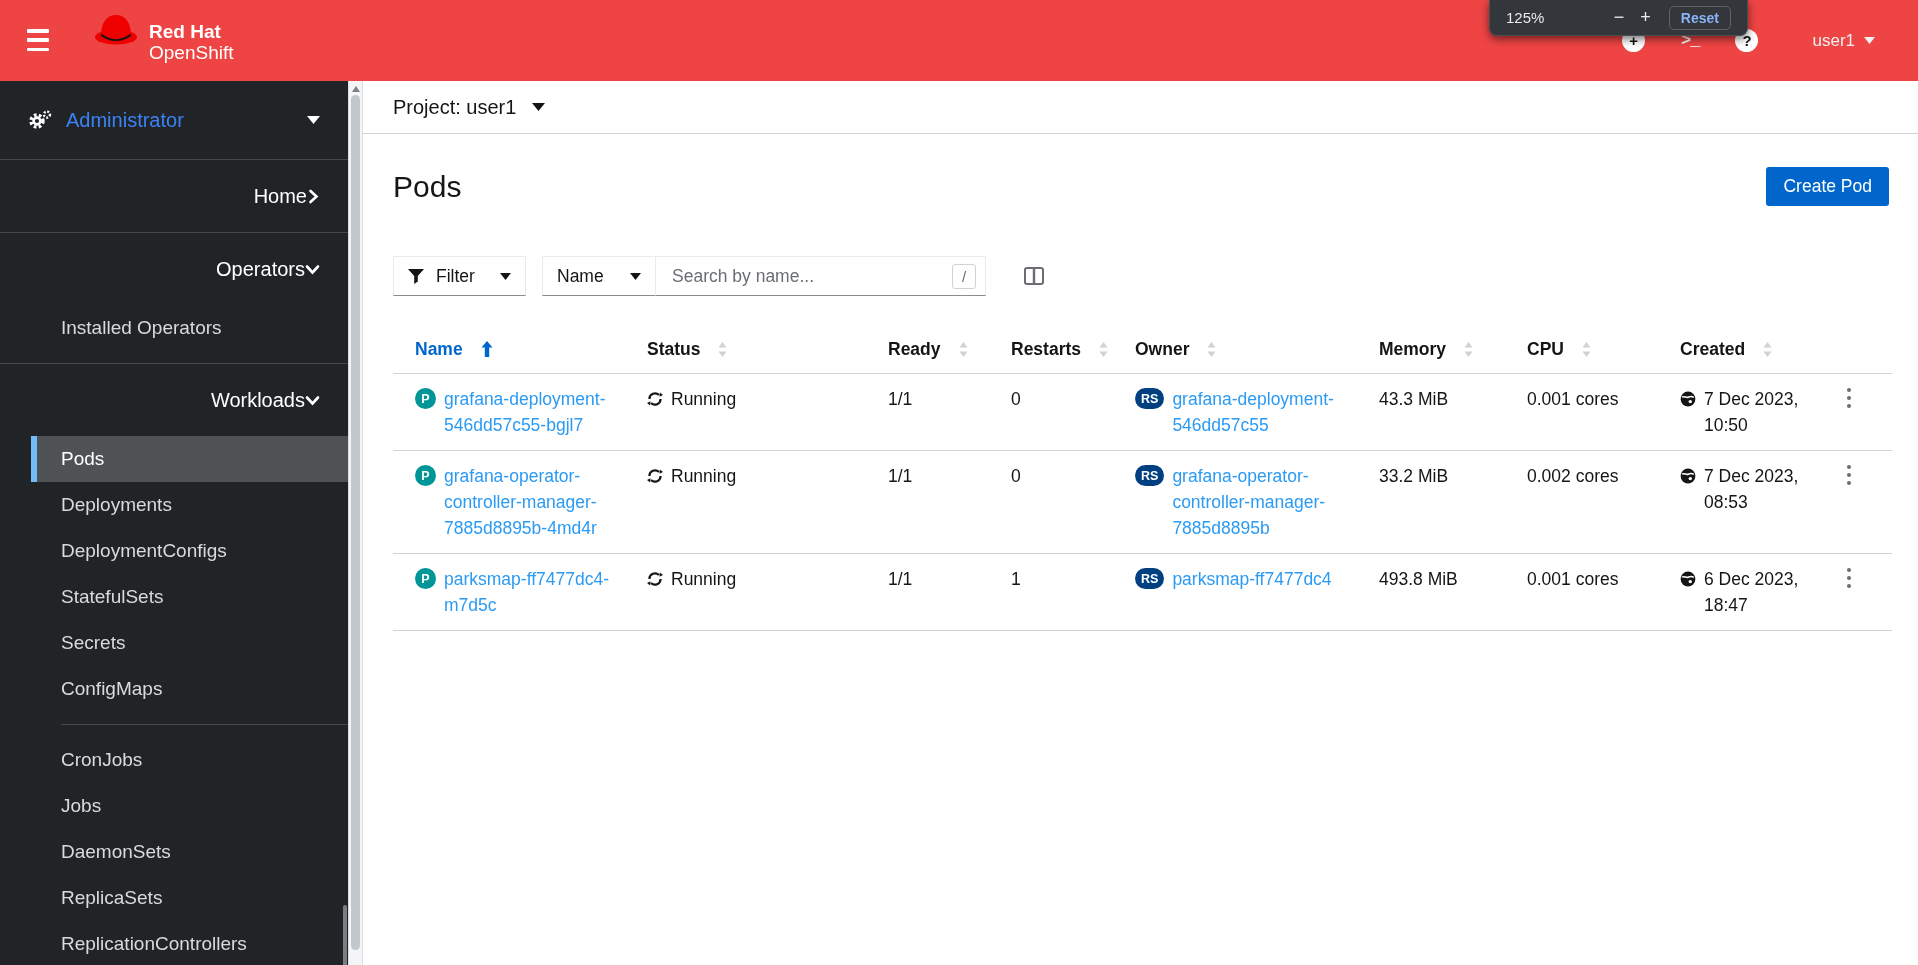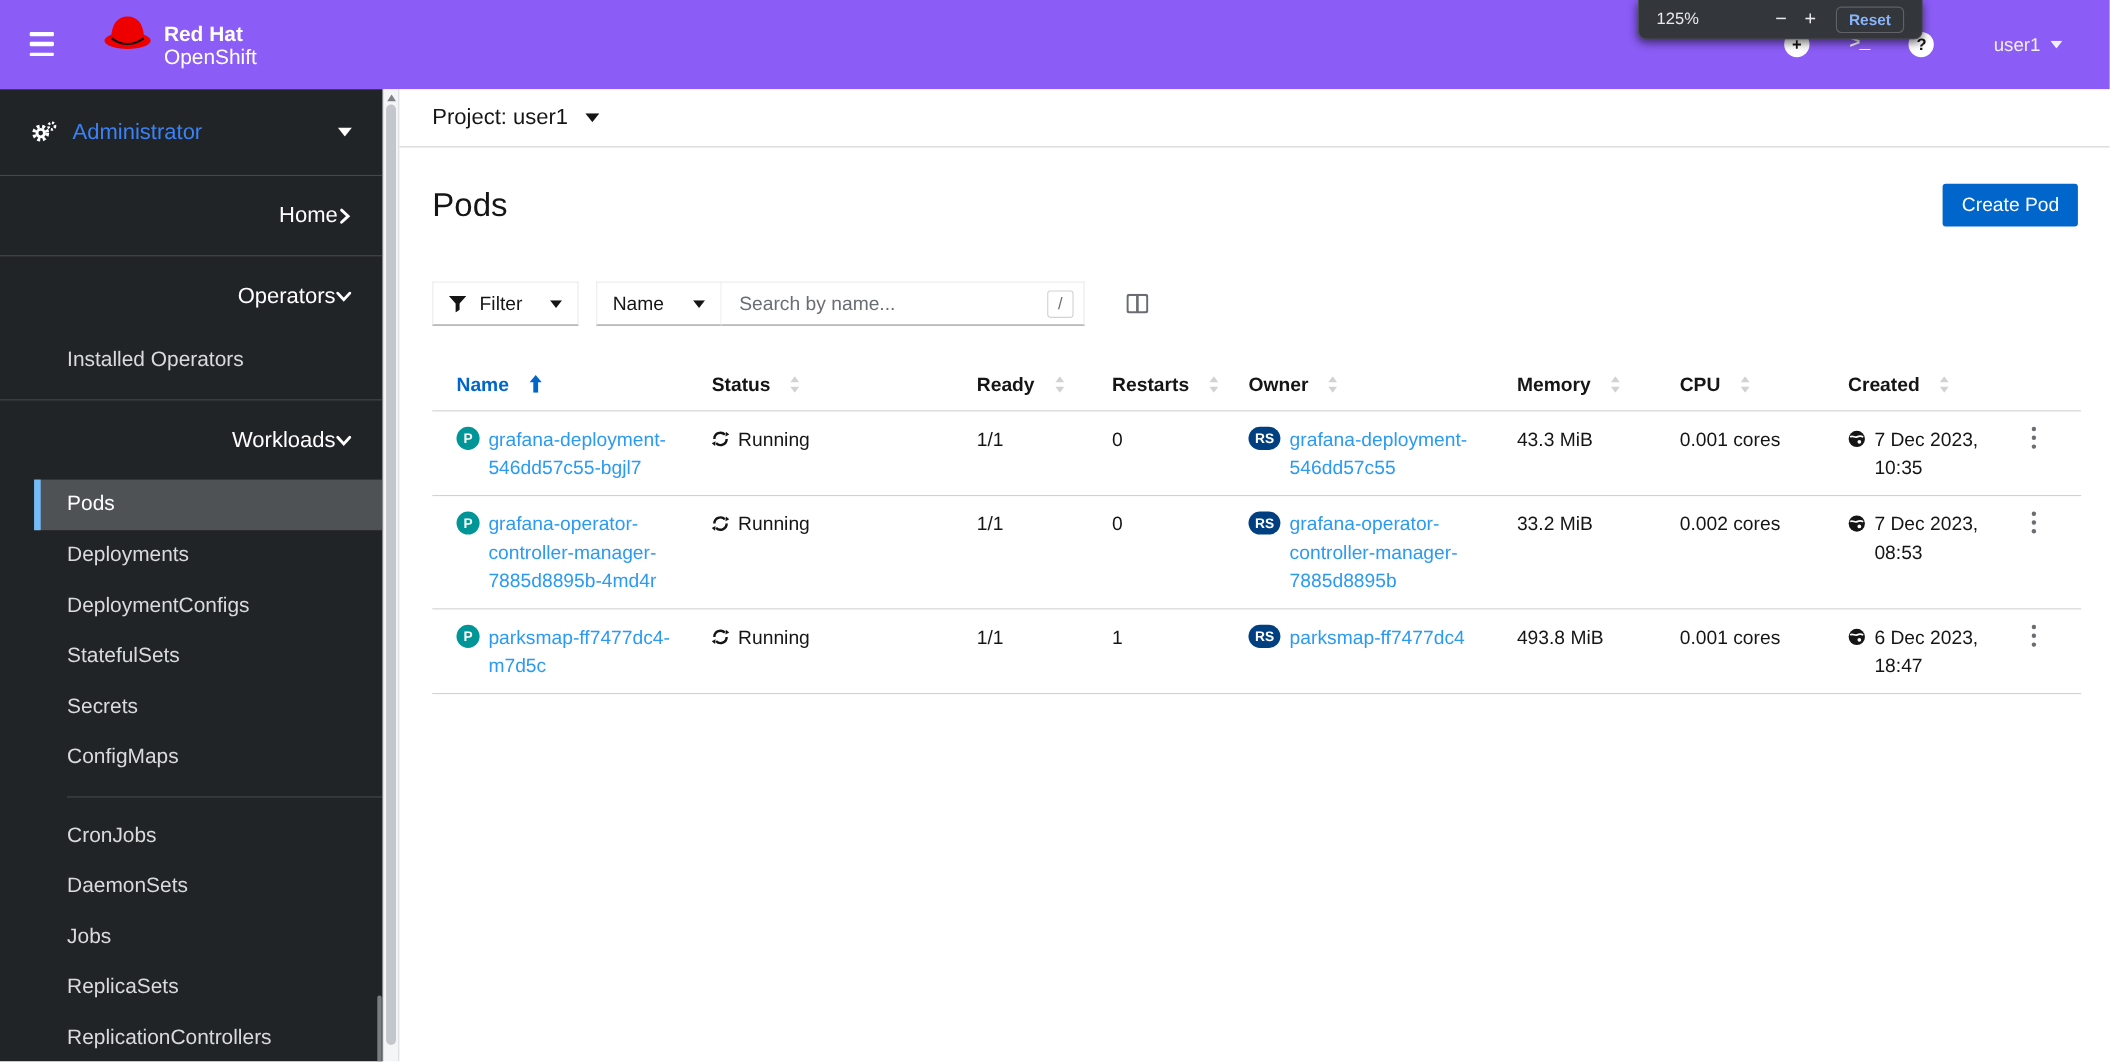--- a/index.html
+++ b/index.html
@@ -6,21 +6,21 @@
   html,body { width:1918px; height:965px; overflow:hidden; }
   body {
     font-family: "Liberation Sans","DejaVu Sans",sans-serif;
     color:#151515; background:#fff; position:relative;
   }
   svg { display:block; }
 
   
   .masthead{
     position:absolute; left:0; top:0; width:1918px; height:81px;
-    background:#8b5cf6; display:flex; align-items:center; z-index:10;padding-left:16px;
+    background:#ef4444; display:flex; align-items:center; z-index:10;padding-left:16px;
   }
   .hamburger{ position:absolute; left:27px; top:26px; width:22px; height:28px;
     background:none; border:none; cursor:pointer; display:flex; flex-direction:column; justify-content:space-between; padding:3px 0;}
   .hamburger span{ display:block; width:22px; height:3.5px; background:#fff; border-radius:1px;}
   .logo{ position:absolute; left:93px; top:12px; display:flex; gap:10px; align-items:flex-start;}
   .logo-text{ color:#fff; line-height:21px; font-size:19px; padding-top:9px;}
   .logo-line1{ font-weight:700; }
   .mast-right{ position:absolute; right:43px; top:0; height:81px; display:flex; align-items:center; gap:36px;}
   .mast-circle{ width:23px; height:23px; border-radius:50%; background:#fff; color:#151515;
     display:flex; align-items:center; justify-content:center; font-weight:700; font-size:15px; cursor:pointer;}
@@ -206,22 +206,22 @@
     <li class="selected">Pods</li>
     <li>Deployments</li>
     <li>DeploymentConfigs</li>
     <li>StatefulSets</li>
     <li>Secrets</li>
     <li>ConfigMaps</li>
   </ul>
   <div class="sb-divider inset"></div>
   <ul class="nav-sub tight">
     <li>CronJobs</li>
+    <li>Jobs</li>
     <li>DaemonSets</li>
-    <li>Jobs</li>
     <li>ReplicaSets</li>
     <li>ReplicationControllers</li>
   </ul>
   <div class="sidebar-mini-thumb"></div>
 </nav>
 
 <div class="scrollbar-strip">
   <div class="scroll-up-arrow"></div>
   <div class="scroll-thumb"></div>
 </div>
@@ -382,21 +382,21 @@
       <div class="cell flexcell">
         <span class="created-icon">
           <svg width="16" height="16" viewBox="0 0 16 16">
               <circle cx="8" cy="8" r="7.4" fill="#151515"></circle>
               <path d="M2 6.2c2.2-1.6 4.2 1 6.2 0 2-.9 3.8-1 5.6.2" stroke="#fff" stroke-width="1.6" fill="none"></path>
               <circle cx="10.3" cy="10.6" r="1.7" fill="#fff"></circle>
             </svg>
         </span>
         <span>
           <span>7 Dec 2023,</span><br>
-          <span>10:35</span>
+          <span>10:50</span>
         </span>
       </div>
       <div>
         <button class="kebab">
             <i></i>
             <i></i>
             <i></i>
           </button>
       </div>
     </div>

